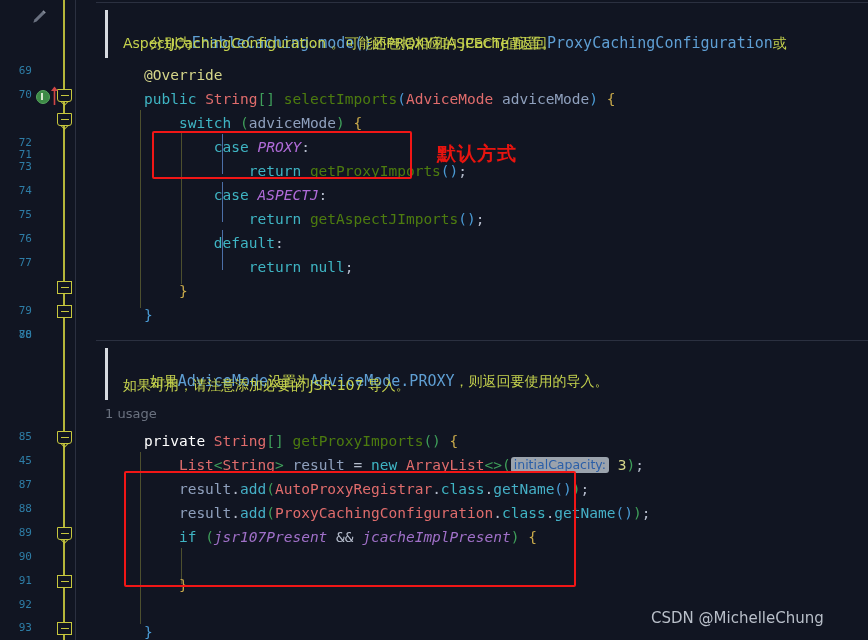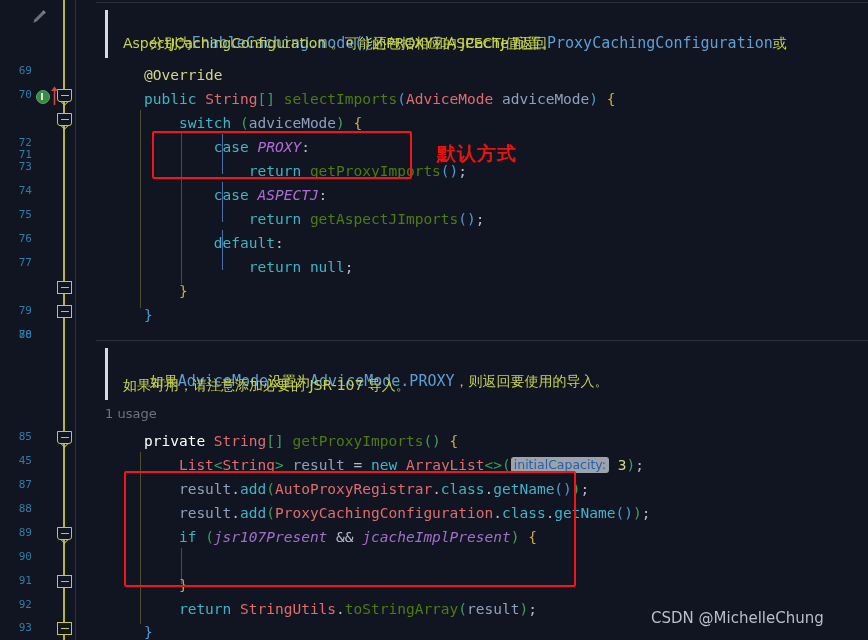--- a/index.html
+++ b/index.html
@@ -251,21 +251,20 @@
 
     <div class="line" style="left:105px;top:478px;"><span class="op">    </span><span class="var">result</span><span class="op">.</span><span class="meth">add</span><span class="par2">(</span><span class="type">AutoProxyRegistrar</span><span class="op">.</span><span class="kw2">class</span><span class="op">.</span><span class="meth">getName</span><span class="par">()</span><span class="par2">)</span><span class="op">;</span></div>
 
     <div class="line" style="left:105px;top:502px;"><span class="op">    </span><span class="var">result</span><span class="op">.</span><span class="meth">add</span><span class="par2">(</span><span class="type">ProxyCachingConfiguration</span><span class="op">.</span><span class="kw2">class</span><span class="op">.</span><span class="meth">getName</span><span class="par">()</span><span class="par2">)</span><span class="op">;</span></div>
 
     <div class="line" style="left:105px;top:526px;"><span class="op">    </span><span class="kw2">if</span><span class="op"> </span><span class="par2">(</span><span class="field">jsr107Present</span><span class="op"> &amp;&amp; </span><span class="field">jcacheImplPresent</span><span class="par2">)</span><span class="op"> </span><span class="brk">{</span></div>
 
 
     <div class="line" style="left:105px;top:574px;"><span class="op">    </span><span class="brk">}</span></div>
 
-    <div class="line" style="left:105px;top:598px;"><span class="op">    </span><span class="kw2">return</span><span class="op"> </span><span class="type">StringUtils</span><span class="op">.</span><span class="meth2">toStringArray</span><span class="par2">(</span><span class="var">result</span><span class="par2">)</span><span class="op">;</span></div>
 
     <div class="line" style="left:105px;top:621px;"><span class="par">}</span></div>
   </div>
 
   <div class="dochr" style="left:96px;top:340px;width:772px;"></div>
   <div class="docblock" style="left:105px;top:348px;width:760px;height:52px;">
     <div class="docbar" style="height:52px;"></div>
     <div class="doctext" style="top:0px;">
       <span>如果</span><span class="doclink mono">AdviceMode</span><span>设置为</span><span class="doclink mono">AdviceMode.PROXY</span><span>，则返回要使用的导入。</span>
     </div>

